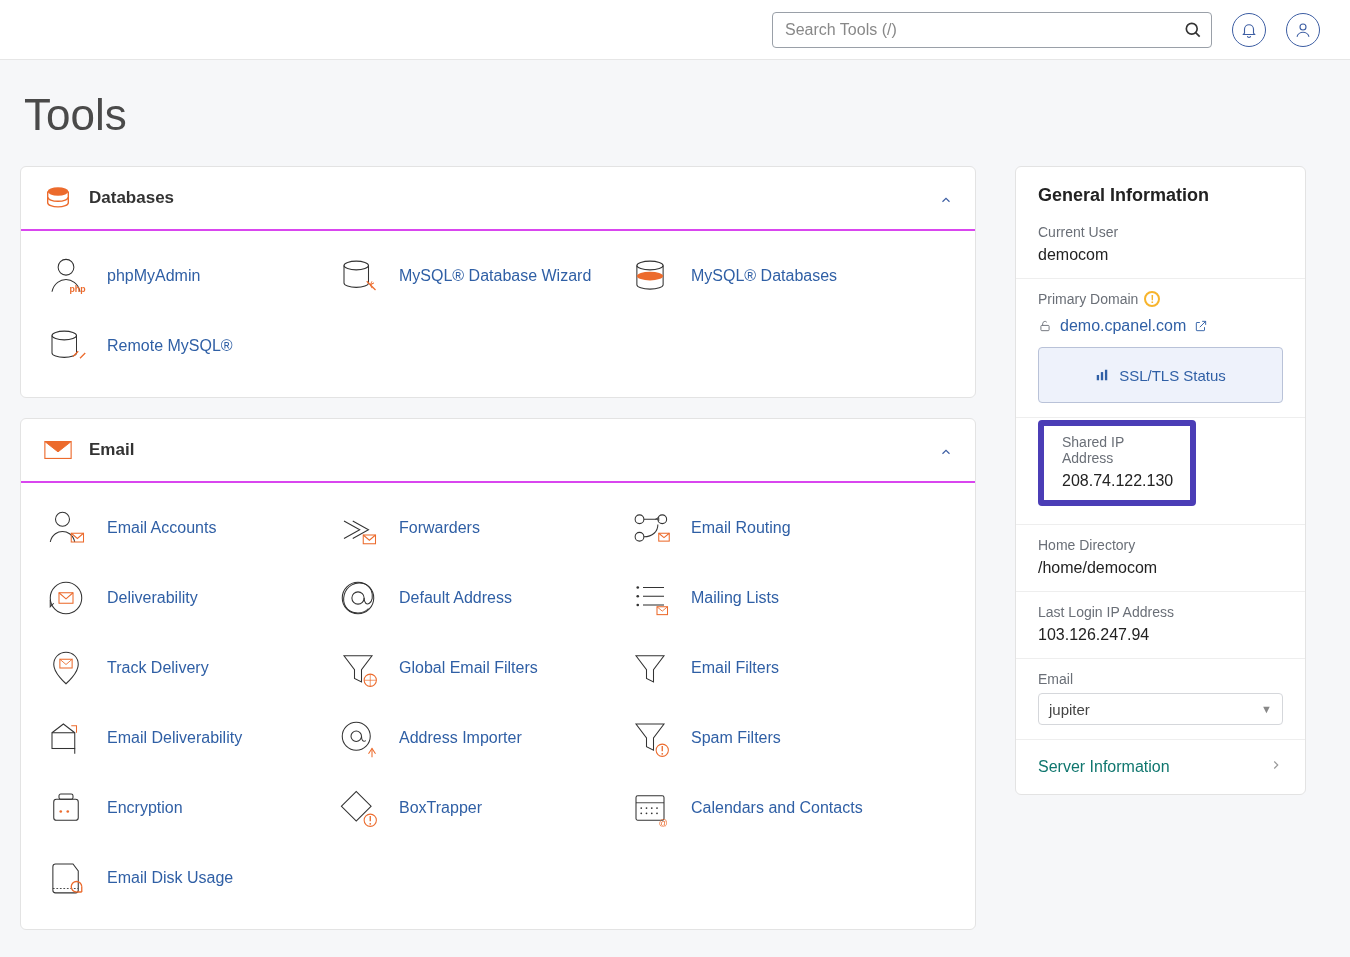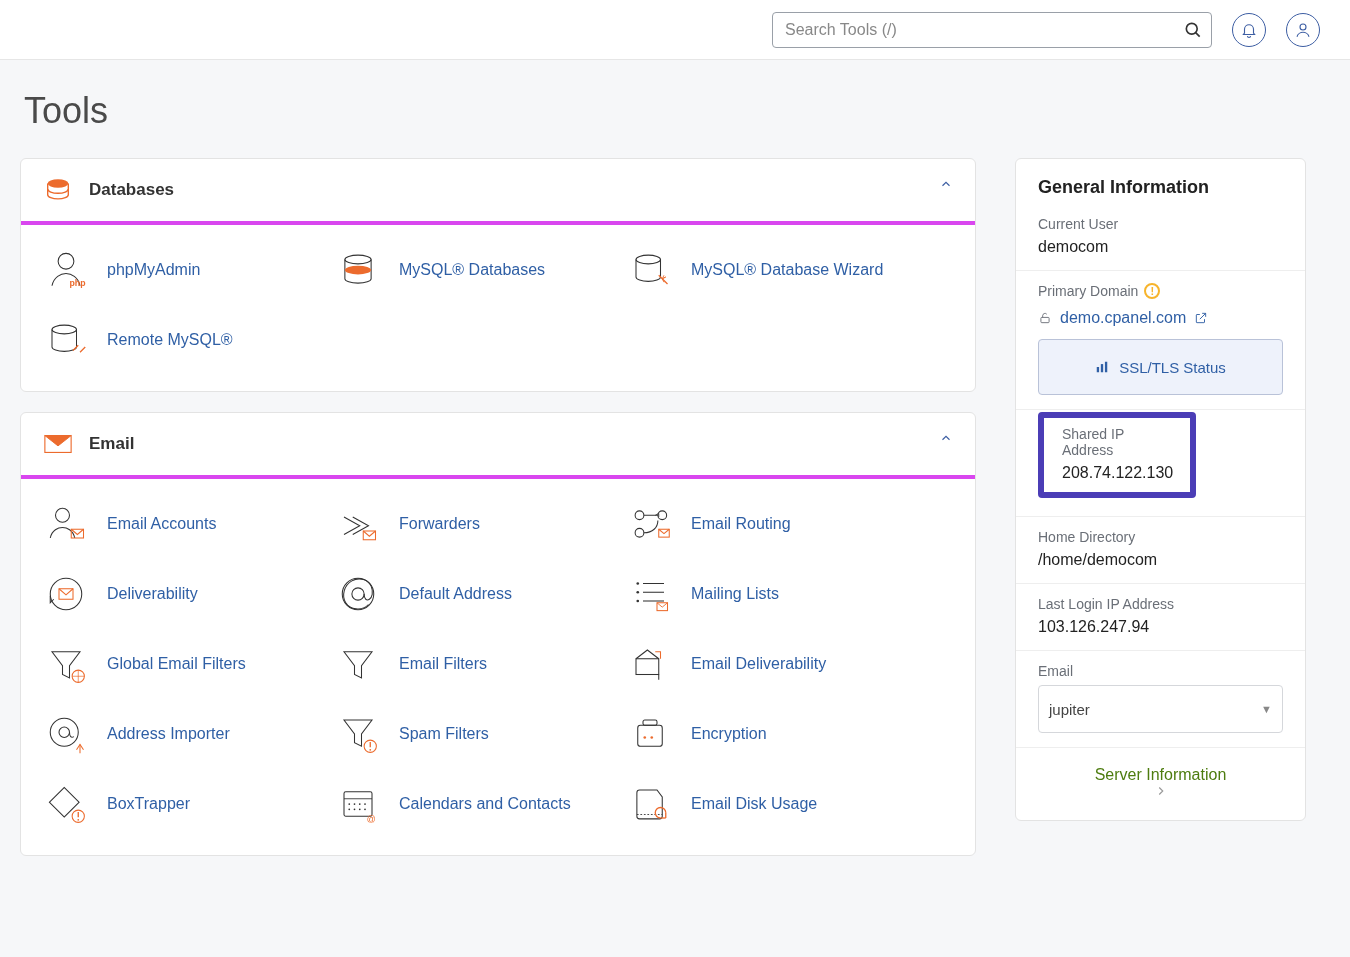--- a/index.html
+++ b/index.html
@@ -41,33 +41,33 @@
   }
   .round-btn {
     width: 34px; height: 34px; border: 1.5px solid #3d5ea3; border-radius: 50%;
     display:flex;align-items:center;justify-content:center; color:#3d5ea3; cursor:pointer;
     background:#fff;
   }
   .round-btn svg { width:18px;height:18px; }
 
   
   .page { padding: 20px 20px 40px 20px; }
-  .page-title { font-size: 36px; font-weight: 400; color:#4a4a4a; margin: 10px 0 26px 4px; }
+  .page-title { font-size: 44px; font-weight: 400; color:#4a4a4a; margin: 10px 0 26px 4px; }
 
   .columns { display:flex; gap: 20px; align-items:flex-start; }
   .col-main { flex: 0 0 956px; display:flex;flex-direction:column; gap:20px; }
   .col-side { flex: 0 0 310px; display:flex;flex-direction:column; gap:32px;padding-left:19px; }
 
   
   .panel {
     background:#fff; border:1px solid #e3e3e3; border-radius:6px; overflow:hidden;
   }
   .panel-header {
-    display:flex;align-items:flex-start;justify-content:space-between;
-    padding: 18px 22px; border-bottom:4px solid #d946ef; cursor:pointer;
+    display:flex;align-items:flex-end;justify-content:space-between;
+    padding: 18px 22px; border-bottom:2px solid #d946ef; cursor:pointer;
   }
   .panel-header-left { display:flex;align-items:center;gap:16px; }
   .panel-header-left .ph-icon {
     width:30px;height:26px;display:flex;align-items:center;justify-content:center;
   }
   .panel-header-title { font-size:17px; font-weight:600; color:#333; }
   .chevron { color:#3d5ea3; font-size:16px; }
 
   .panel-body { padding: 10px 10px 16px 10px; display:flex;flex-wrap:wrap; }
   .tool-item {
@@ -101,28 +101,28 @@
   .ssl-btn {
     margin-top:12px;width:100%;height:56px;border:1px solid #b9c2d8;background:#eef2fb;
     border-radius:4px;color:#2f5fa5;font-size:15px;display:flex;align-items:center;justify-content:center;gap:10px;cursor:pointer;
   }
   .highlight-box {
     border: 6px solid #4b3db6; border-radius:4px; margin: -6px -2px 8px -2px;
     padding: 8px 18px 10px 18px; width: 158px; margin-left:0;
   }
   .info-block.highlight-wrap { padding:8px 22px 10px 22px; }
   .theme-select {
-    width:100%;height:48px;border:1px solid #d5d7db;border-radius:4px;background:#fff;
+    width:100%;height:32px;border:1px solid #d5d7db;border-radius:4px;background:#fff;
     padding:0 10px;font-size:15px;color:#444; cursor:pointer;
     display:flex;align-items:center;justify-content:space-between;
   }
   .server-info {
     border-top:1px solid #eee; padding:18px 22px;
     display:flex;align-items:center;justify-content:space-between;cursor:pointer;
-    font-size:16px;color:#4d7c0f;flex-direction:column;
+    font-size:16px;color:#0f766e;
   }
   .server-info .chev { color:#999; }
 
   .stats-title { font-size:17px;font-weight:700;color:#222;padding:18px 22px 10px 22px;}
   .stat-row { padding:6px 22px 16px 22px;}
   .stat-label { font-size:14px;color:#6a6f77;margin-bottom:4px;}
   .stat-value { font-size:15px;color:#222;}
 
   .lock-sm { width:14px;height:14px; }
   .ext-sm { width:14px;height:14px; }
@@ -187,37 +187,37 @@
                   <circle cx="24" cy="14" r="9" fill="none" stroke="#333" stroke-width="1.2"></circle>
                   <path d="M8 42c2-10 10-14 16-14s14 4 16 14" fill="none" stroke="#333" stroke-width="1.2"></path>
                   <text x="28" y="42" font-size="10" fill="#ec6b2d" font-weight="700">php</text>
                 </svg>
             </span>
             <span class="tool-label">phpMyAdmin</span>
           </div>
           <div class="tool-item">
             <span class="tool-icon">
               <svg viewBox="0 0 48 48">
-                  <ellipse cx="24" cy="12" rx="15" ry="5" fill="none" stroke="#333" stroke-width="1.2"></ellipse>
-                  <path d="M9 12v22c0 2.8 6.7 5 15 5s15-2.2 15-5V12" fill="none" stroke="#333" stroke-width="1.2"></path>
-                  <ellipse cx="24" cy="24" rx="15" ry="5" fill="#ec6b2d"></ellipse>
-                </svg>
-            </span>
-            <span class="tool-label">MySQL® Databases</span>
-          </div>
-          <div class="tool-item">
-            <span class="tool-icon">
-              <svg viewBox="0 0 48 48">
                   <ellipse cx="22" cy="12" rx="14" ry="5" fill="none" stroke="#333" stroke-width="1.2"></ellipse>
                   <path d="M8 12v20c0 2.8 6.3 5 14 5s14-2.2 14-5V12" fill="none" stroke="#333" stroke-width="1.2"></path>
                   <path d="M34 30l10 10" stroke="#ec6b2d" stroke-width="1.5"></path>
                   <path d="M40 30l-2 4 4-2-4 2 2 4" stroke="#ec6b2d" stroke-width="1" fill="none"></path>
                 </svg>
             </span>
             <span class="tool-label">MySQL® Database Wizard</span>
+          </div>
+          <div class="tool-item">
+            <span class="tool-icon">
+              <svg viewBox="0 0 48 48">
+                  <ellipse cx="24" cy="12" rx="15" ry="5" fill="none" stroke="#333" stroke-width="1.2"></ellipse>
+                  <path d="M9 12v22c0 2.8 6.7 5 15 5s15-2.2 15-5V12" fill="none" stroke="#333" stroke-width="1.2"></path>
+                  <ellipse cx="24" cy="24" rx="15" ry="5" fill="#ec6b2d"></ellipse>
+                </svg>
+            </span>
+            <span class="tool-label">MySQL® Databases</span>
           </div>
           <div class="tool-item">
             <span class="tool-icon">
               <svg viewBox="0 0 48 48">
                   <ellipse cx="22" cy="12" rx="14" ry="5" fill="none" stroke="#333" stroke-width="1.2"></ellipse>
                   <path d="M8 12v20c0 2.8 6.3 5 14 5s14-2.2 14-5V12" fill="none" stroke="#333" stroke-width="1.2"></path>
                   <path d="M32 36l6-6M40 38l6-6" stroke="#ec6b2d" stroke-width="1.5" fill="none"></path>
                 </svg>
             </span>
             <span class="tool-label">Remote MySQL®</span>
@@ -307,20 +307,30 @@
                   <circle cx="10" cy="22" r="1.5" fill="#333"></circle>
                   <circle cx="10" cy="32" r="1.5" fill="#333"></circle>
                   <line x1="16" y1="12" x2="40" y2="12" stroke="#333" stroke-width="1.2"></line>
                   <line x1="16" y1="22" x2="40" y2="22" stroke="#333" stroke-width="1.2"></line>
                   <line x1="16" y1="32" x2="40" y2="32" stroke="#333" stroke-width="1.2"></line>
                   <rect x="32" y="34" width="12" height="9" fill="none" stroke="#ec6b2d" stroke-width="1.2"></rect>
                   <polyline points="32,34 38,39 44,34" fill="none" stroke="#ec6b2d"></polyline>
                 </svg>
             </span>
             <span class="tool-label">Mailing Lists</span>
+          </div>
+          <div class="tool-item">
+            <span class="tool-icon">
+              <svg viewBox="0 0 48 48">
+                  <path d="M24 6C16 6 10 12 10 20c0 10 14 22 14 22s14-12 14-22c0-8-6-14-14-14Z" fill="none" stroke="#333" stroke-width="1.2"></path>
+                  <rect x="17" y="14" width="14" height="10" fill="none" stroke="#ec6b2d" stroke-width="1.2"></rect>
+                  <polyline points="17,14 24,20 31,14" fill="none" stroke="#ec6b2d"></polyline>
+                </svg>
+            </span>
+            <span class="tool-label">Track Delivery</span>
           </div>
           <div class="tool-item">
             <span class="tool-icon">
               <svg viewBox="0 0 48 48">
                   <path d="M8 10h32L28 26v14l-8-4V26L8 10Z" fill="none" stroke="#333" stroke-width="1.2"></path>
                   <circle cx="38" cy="38" r="7" fill="none" stroke="#ec6b2d" stroke-width="1.2"></circle>
                   <path d="M31 38h14M38 31v14" stroke="#ec6b2d" stroke-width="0.8"></path>
                 </svg>
             </span>
             <span class="tool-label">Global Email Filters</span>

